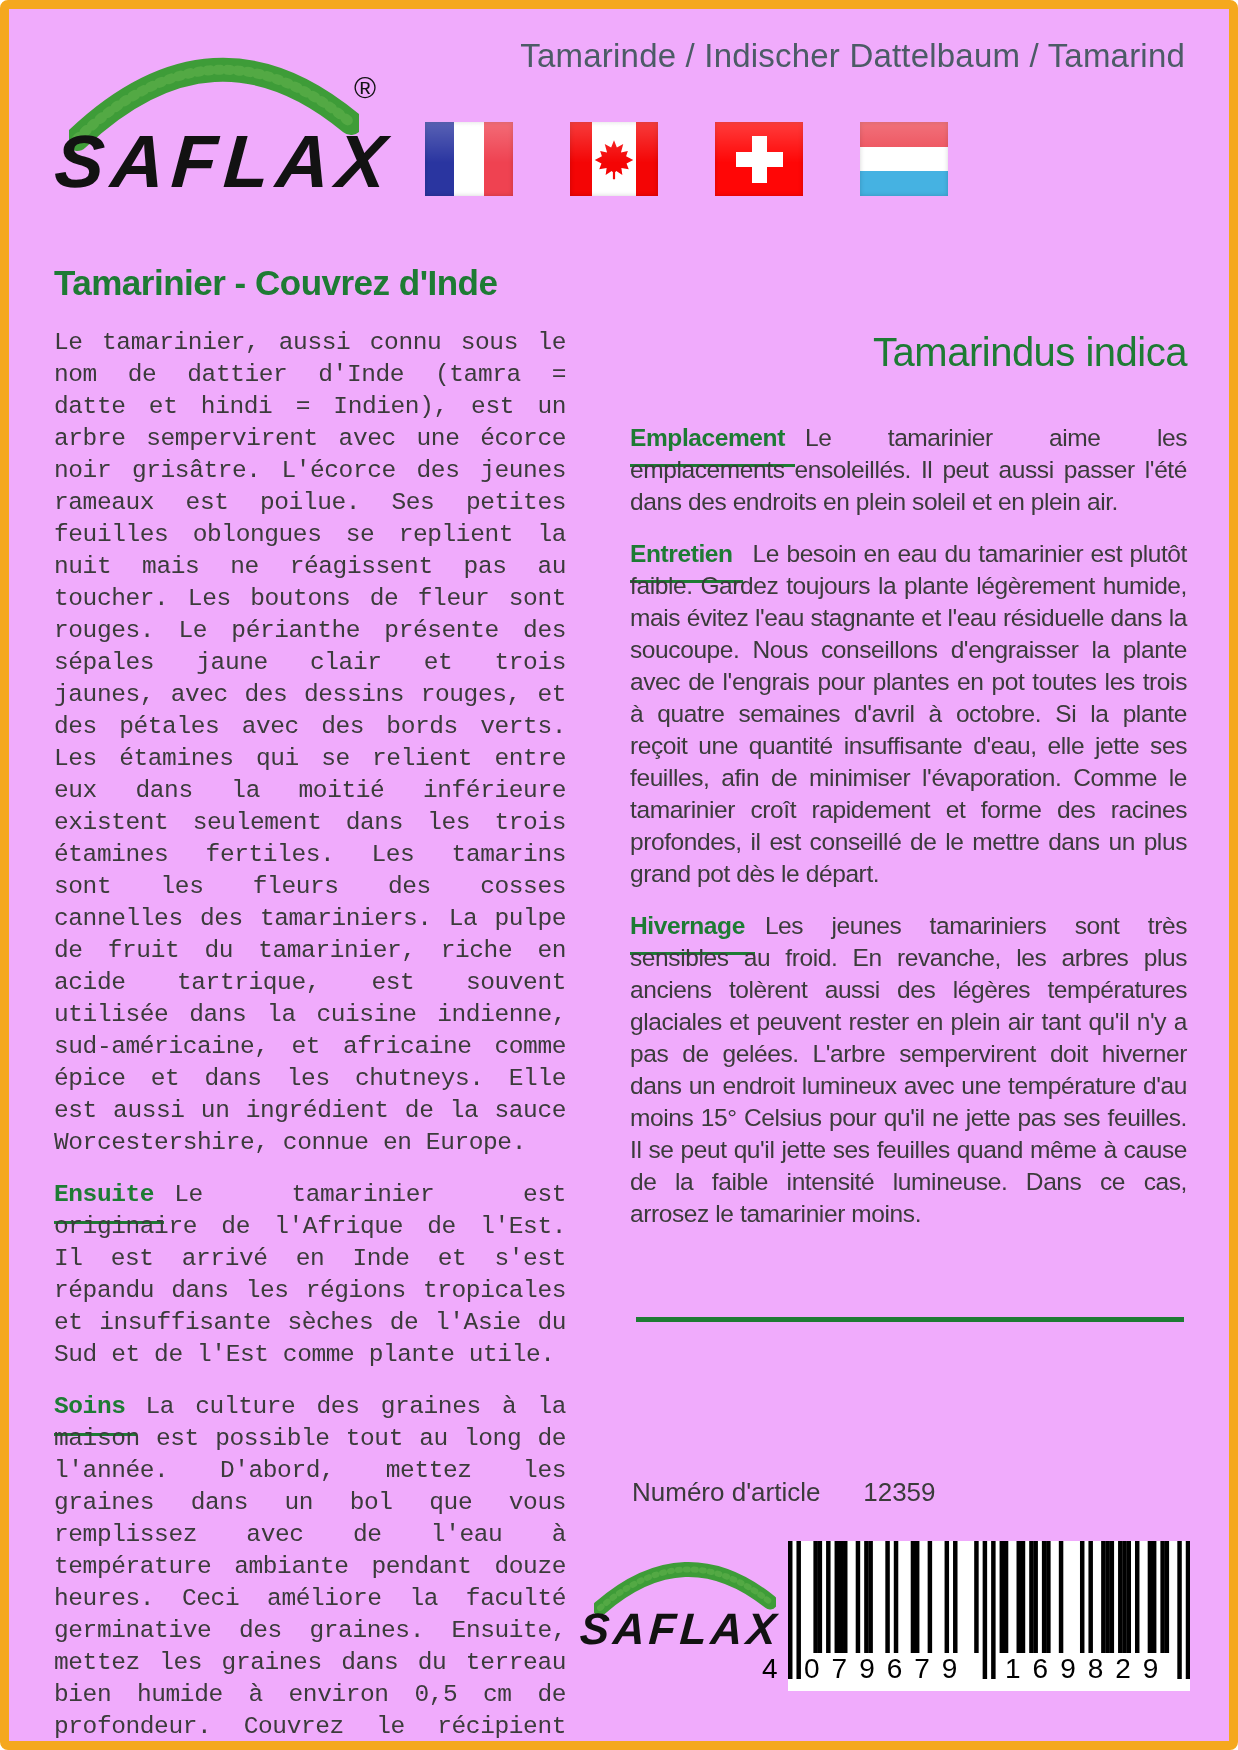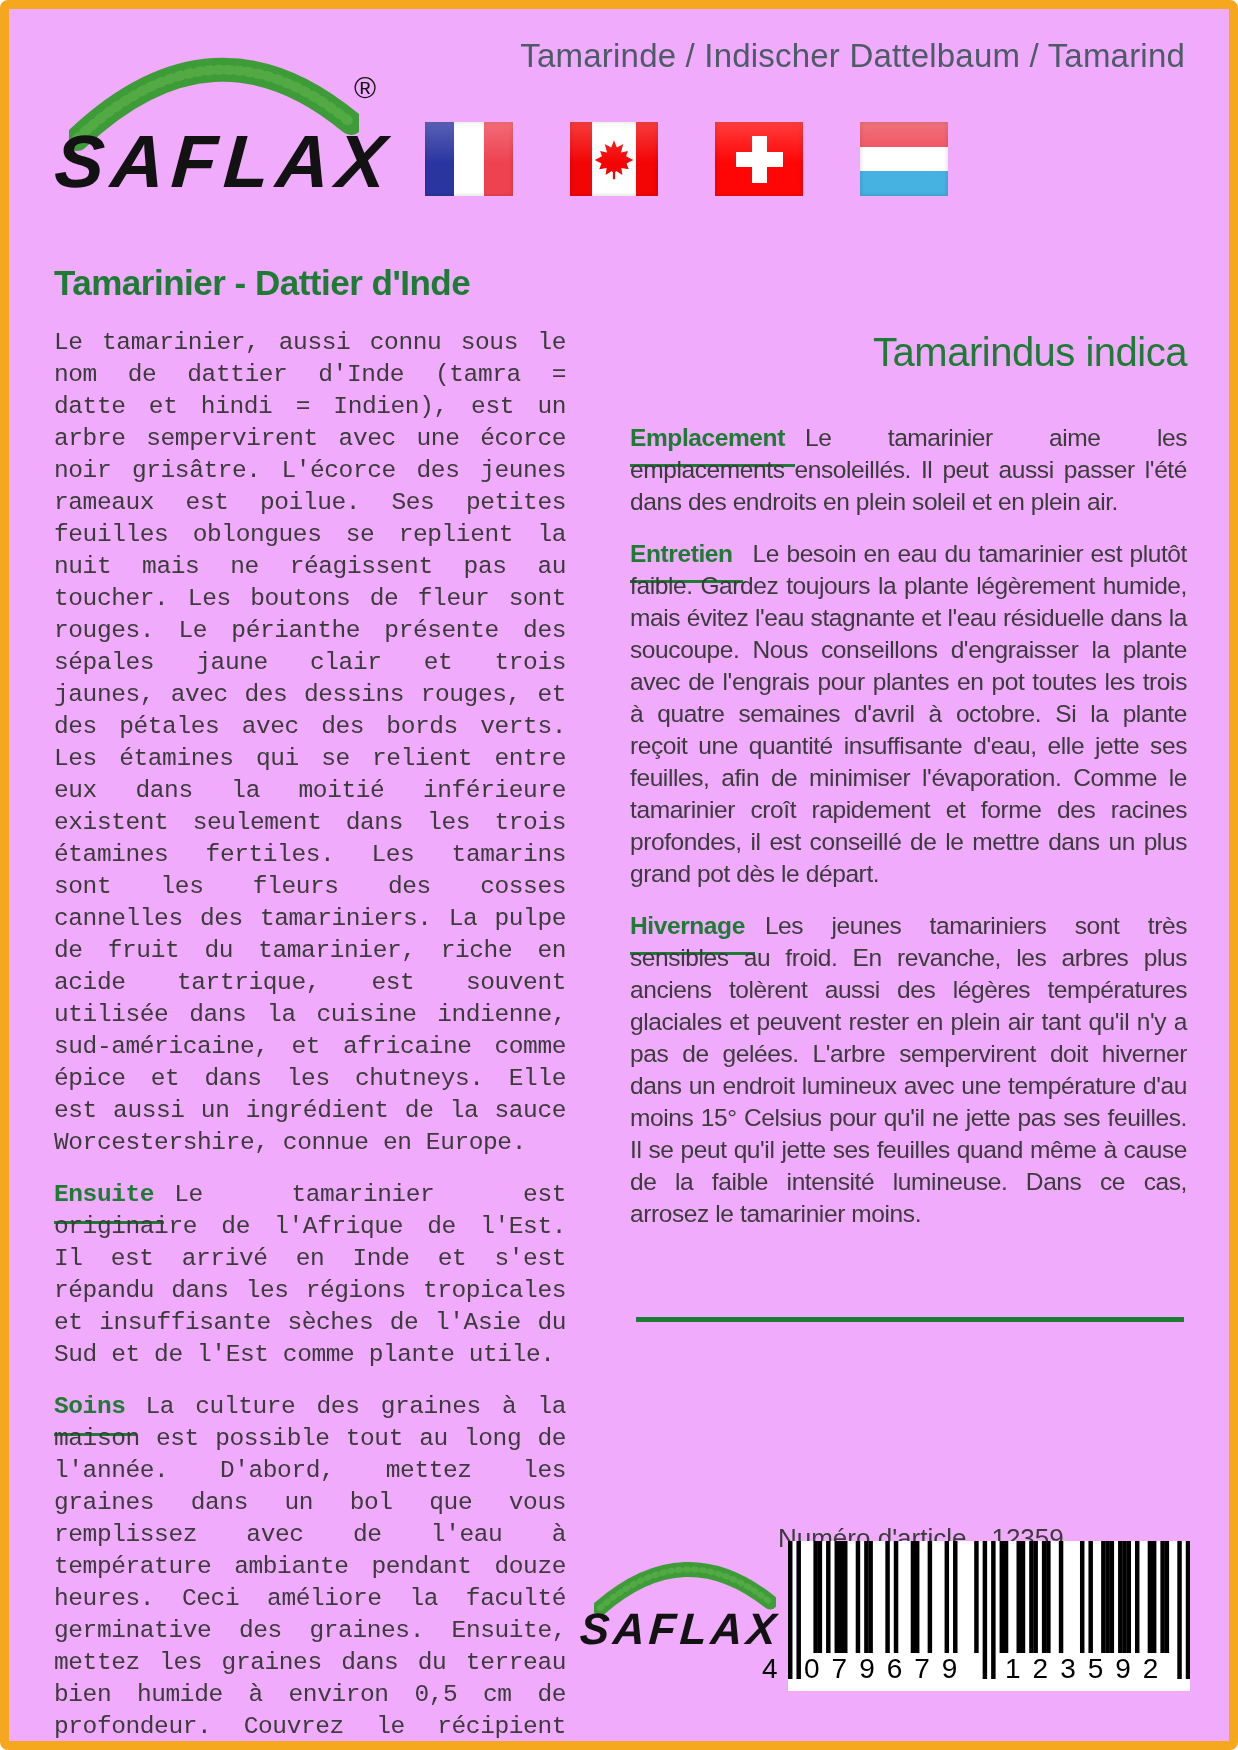--- a/index.html
+++ b/index.html
@@ -61,21 +61,21 @@
   .shead{
     color:#1E7B34;font-weight:bold;
     border-bottom:3px solid #1E7B34;
     padding-right:10px;padding-bottom:13px;margin-right:10px;
   }
   
   .green-rule{position:absolute;left:627px;top:1308px;width:548px;height:5px;background:#1E7B34;}
   .foot-row{position:absolute;left:623px;width:560px;font-size:26px;color:#3B3B3B;}
   .foot-row .foot-label{display:inline-block;width:224px;}
   .row-dluo{top:1459px;}
-  .row-article{top:1514px;text-align:center;}
+  .row-article{top:1468px;}
   .logo-small{position:absolute;left:569px;top:1543px;width:220px;height:160px;}
   .logo-small .arc{position:absolute;left:16px;top:0;}
   .logo-small .brand-text{
     position:absolute;left:2px;top:52px;
     font-size:44px;font-weight:bold;font-style:italic;
     letter-spacing:4px;color:#121212;transform:skewX(-4deg);white-space:nowrap;
   }
   
   .barcode{position:absolute;left:779px;top:1532px;width:402px;height:150px;background:#ffffff;}
   .barcode svg{position:absolute;left:0;top:0;fill:#000000;}
@@ -113,21 +113,21 @@
     <span class="flag flag-ch">
       <span class="cross-v"></span>
         <span class="cross-h"></span>
         <i class="gloss"></i>
     </span>
     <span class="flag flag-lu">
         <i class="gloss"></i>
       </span>
   </div>
 
-  <h1 class="main-title">Tamarinier - Dattier d'Inde</h1>
+  <h1 class="main-title">Tamarinier - Couvrez d'Inde</h1>
 
   <div class="col col-left">
     <p class="para">Le tamarinier, aussi connu sous le nom de dattier d'Inde (tamra = datte et hindi = Indien), est un arbre sempervirent avec une écorce noir grisâtre. L'écorce des jeunes rameaux est poilue. Ses petites feuilles oblongues se replient la nuit mais ne réagissent pas au toucher. Les boutons de fleur sont rouges. Le périanthe présente des sépales jaune clair et trois jaunes, avec des dessins rouges, et des pétales avec des bords verts. Les étamines qui se relient entre eux dans la moitié inférieure existent seulement dans les trois étamines fertiles. Les tamarins sont les fleurs des cosses cannelles des tamariniers. La pulpe de fruit du tamarinier, riche en acide tartrique, est souvent utilisée dans la cuisine indienne, sud-américaine, et africaine comme épice et dans les chutneys. Elle est aussi un ingrédient de la sauce Worcestershire, connue en Europe.</p>
     <p class="para"><span class="shead">Ensuite</span><span>Le tamarinier est originaire de l'Afrique de l'Est. Il est arrivé en Inde et s'est répandu dans les régions tropicales et insuffisante sèches de l'Asie du Sud et de l'Est comme plante utile.</span></p>
     <p class="para"><span class="shead">Soins</span><span>La culture des graines à la maison est possible tout au long de l'année. D'abord, mettez les graines dans un bol que vous remplissez avec de l'eau à température ambiante pendant douze heures. Ceci améliore la faculté germinative des graines. Ensuite, mettez les graines dans du terreau bien humide à environ 0,5 cm de profondeur. Couvrez le récipient avec une feuille transparente dans laquelle vous faites des trous. Comme ça, le terreau est protégé du dessèchement. Vous devez enlever la feuille pendant deux heures tous les deux ou trois jours. Ceci prévient la formation de moisissures dans le terreau. Mettez le récipient dans un endroit lumineux et chaud de 20° à 25° Celsius et gardez le terreau humide, mais pas mouillé. La germination a lieu après 10-14 jours.</span></p>
   </div>
 
   <div class="col col-right">
     <div class="botanical">Tamarindus indica</div>
     <p class="para"><span class="shead">Emplacement</span><span>Le tamarinier aime les emplacements ensoleillés. Il peut aussi passer l'été dans des endroits en plein soleil et en plein air.</span></p>
@@ -193,16 +193,16 @@
         <rect x="346.99" y="0" width="4.48" height="112"></rect>
         <rect x="359.68" y="0" width="4.48" height="112"></rect>
         <rect x="363.92" y="0" width="4.48" height="112"></rect>
         <rect x="372.38" y="0" width="4.48" height="112"></rect>
         <rect x="376.61" y="0" width="4.48" height="112"></rect>
         <rect x="389.31" y="0" width="4.48" height="138"></rect>
         <rect x="397.77" y="0" width="4.48" height="138"></rect>
       </svg>
     <span class="bc-digit bc-first">4</span>
     <span class="bc-digit bc-left">079679</span>
-    <span class="bc-digit bc-right">123592</span>
+    <span class="bc-digit bc-right">169829</span>
   </div>
 
 </div>
 
 </body></html>

